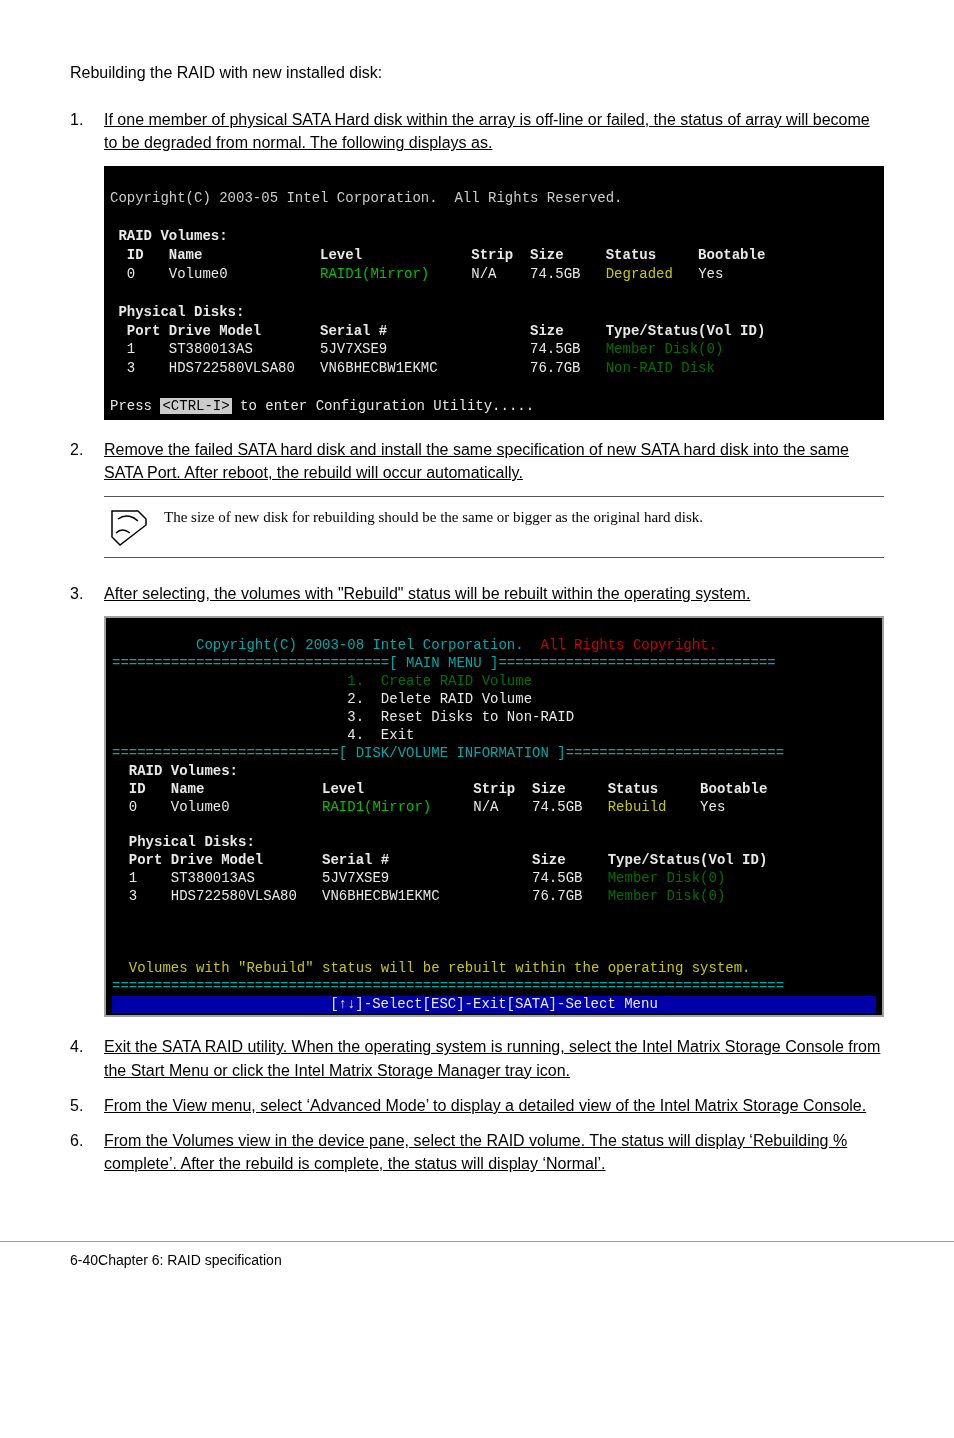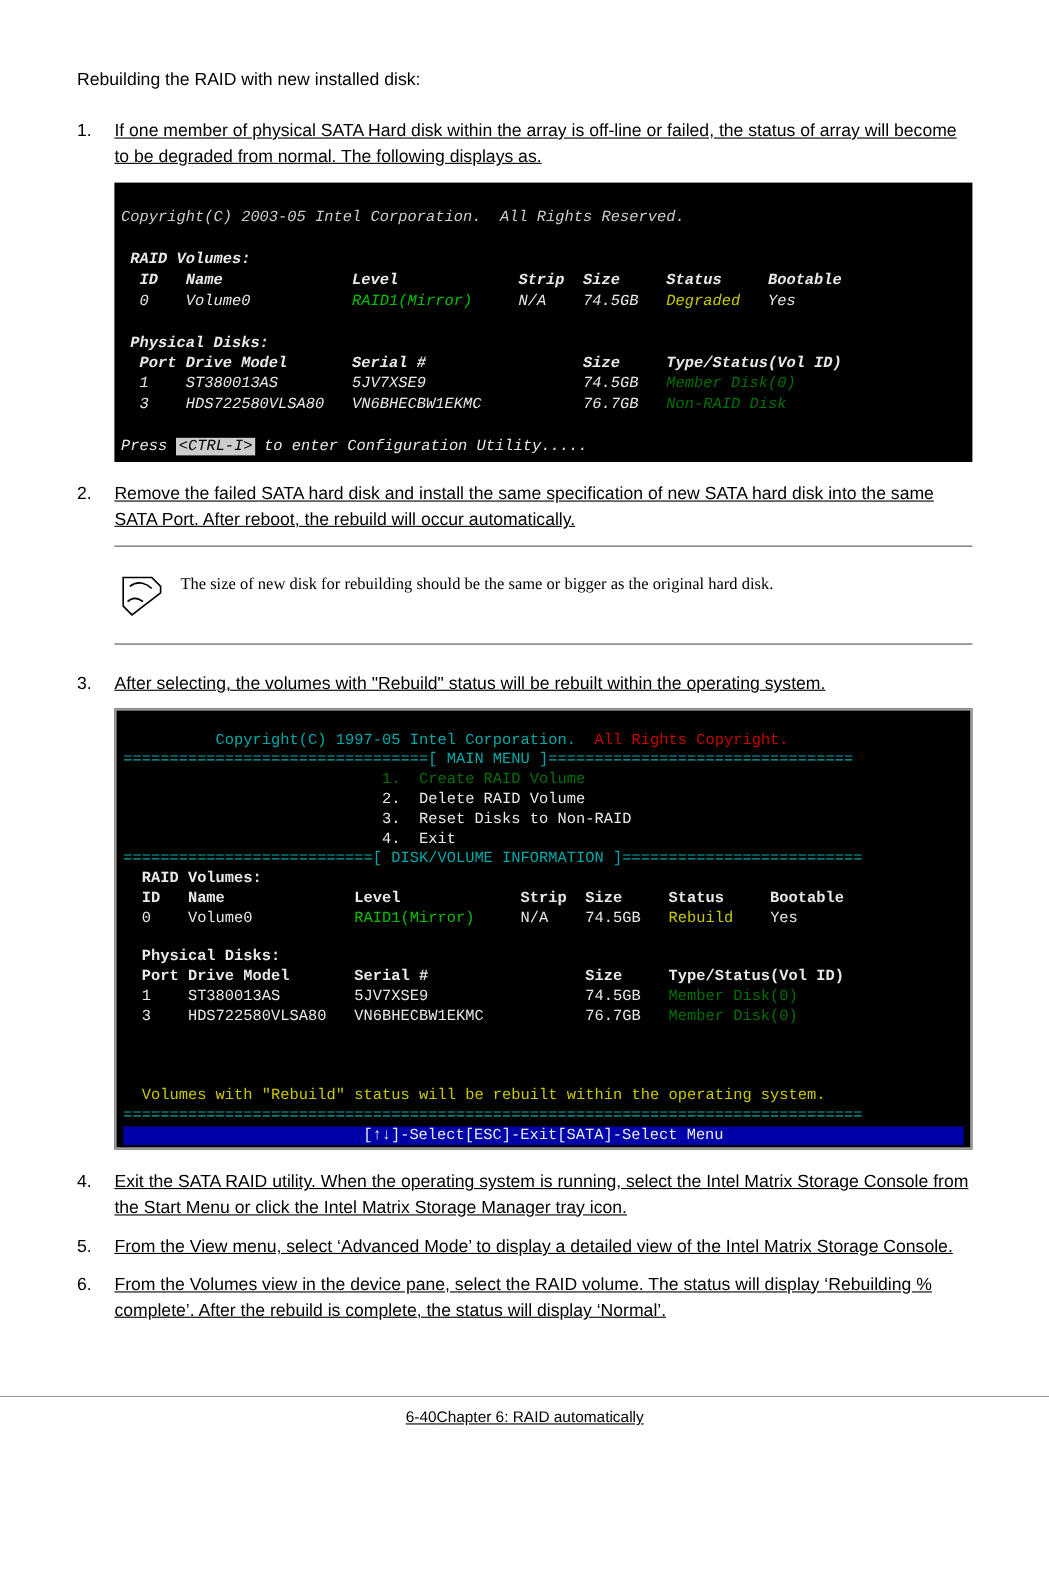--- a/index.html
+++ b/index.html
@@ -36,21 +36,20 @@
   }
   .terminal {
     background: #000;
     color: #eee;
     font-family: "Courier New", monospace;
     font-size: 14px;
     line-height: 1.35;
     white-space: pre;
     padding: 4px 6px;
     overflow: hidden;
-    font-style: italic;
   }
   .terminal2 {
     background: #000;
     color: #eee;
     font-family: "Courier New", monospace;
     font-size: 14px;
     line-height: 1.28;
     white-space: pre;
     padding: 2px 6px 2px 6px;
     border: 2px solid #a0a0a0;
@@ -71,21 +70,21 @@
     background:#ccc;
     color:#000;
     padding:0 2px;
   }
   .notebox {
     display: flex;
     align-items: flex-start;
     gap: 14px;
     border-top: 1px solid #555;
     border-bottom: 1px solid #555;
-    padding: 24px 4px;
+    padding: 10px 4px;
     margin: 6px 0 24px 34px;
     font-family: Georgia, 'Times New Roman', serif;
   }
   .notebox .icon {
     width: 42px;
     flex-shrink: 0;
   }
   .notebox .note-text {
     font-size: 15px;
     line-height: 1.4;
@@ -93,26 +92,25 @@
   .hand-icon svg { display:block; }
   .bottombar {
     color:#fff;
     background:#0000a8;
     display:flex;
     justify-content:center;
     padding:0 4px;
   }
   .footer {
     display: flex;
-    justify-content: center;
+    justify-content: flex-start;
     font-size: 14px;
     padding: 10px 70px 0 70px;
     border-top: 1px solid #999;
     margin-top: 30px;
-    text-decoration: underline;
   }
 </style>
 </head>
 <body>
 
 <div class="page">
 
   <p class="intro">Rebuilding the RAID with new installed disk:</p>
 
   <div class="step">
@@ -153,21 +151,21 @@
     <div class="note-text">The size of new disk for rebuilding should be the same or bigger as the original hard disk.</div>
   </div>
 
   <div class="step">
     <div class="step-num">3.</div>
     <div class="step-body">After selecting, the volumes with "Rebuild" status will be rebuilt within the operating system.</div>
   </div>
 
   <div class="term-wrap">
     <div class="terminal2">
-<span><span class="t-cyan">          Copyright(C) 1997-05 Intel Corporation.  </span><span class="t-red">All Rights Copyright.</span></span>
+<span><span class="t-cyan">          Copyright(C) 2003-08 Intel Corporation.  </span><span class="t-red">All Rights Copyright.</span></span>
 <span class="t-cyan">=================================[ MAIN MENU ]=================================</span>
 <span class="t-darkgreen">                            1.  Create RAID Volume</span>
 <span class="t-white">                            2.  Delete RAID Volume</span>
 <span class="t-white">                            3.  Reset Disks to Non-RAID</span>
 <span class="t-white">                            4.  Exit</span>
 <span class="t-cyan">===========================[ DISK/VOLUME INFORMATION ]==========================</span>
 <span class="t-white t-strong">  RAID Volumes:</span>
 <span class="t-white t-strong">  ID   Name              Level             Strip  Size     Status     Bootable</span>
 <span class="t-white"><span>  0    Volume0           </span><span class="t-green">RAID1(Mirror)</span><span>     N/A    74.5GB   </span><span class="t-yellow">Rebuild</span><span>    Yes</span></span>
 
@@ -195,14 +193,14 @@
 
   <div class="step">
     <div class="step-num">6.</div>
     <div class="step-body">From the Volumes view in the device pane, select the RAID volume. The status will display ‘Rebuilding % complete’. After the rebuild is complete, the status will display ‘Normal’.</div>
   </div>
 
 </div>
 
 <div class="footer">
   <span>6-40</span>
-  <span>Chapter 6: RAID automatically</span>
+  <span>Chapter 6: RAID specification</span>
 </div>
 
 </body></html>

